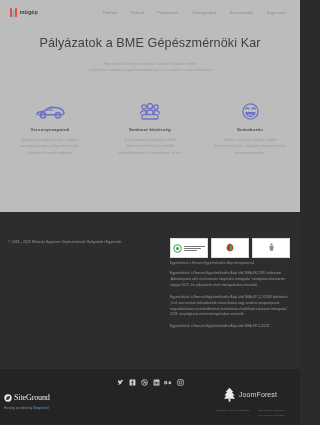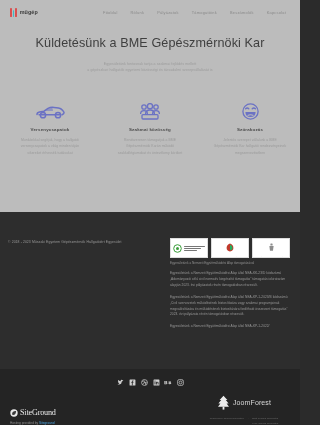--- a/index.html
+++ b/index.html
@@ -109,21 +109,21 @@
     width: 8px; height: 8px; display: flex; align-items: center;
     justify-content: center; color: #cfcfcf;
   }
   .social-icon svg { display: block; }
 
   
   .bottom-bar {
     position: absolute; left: 0; top: 369px; width: 300px; height: 56px;
     background: #242424;
   }
-  .bottom-inner { display: flex; align-items: flex-end; height: 100%; padding: 9px 10px 0; }
+  .bottom-inner { display: flex; align-items: center; height: 100%; padding: 9px 4px 0; }
   .sg-block { width: 78px; }
   .sg-logo { display: flex; align-items: center; gap: 2px; }
   .sg-leaf { width: 8px; height: 8px; }
   .sg-name { font-size: 8.2px; color: #e8e8e8; font-family: "Liberation Serif", serif; letter-spacing: -0.2px; }
   .sg-host { margin-top: 4px; font-size: 3.2px; color: #8e8e8e; }
   .sg-host b { color: #4aa3df; font-weight: 400; }
   .spacer { flex: 1; }
   .jf-block { width: 92px; text-align: right; }
   .jf-logo { display: flex; align-items: center; justify-content: center; gap: 3px; }
   .jf-name { font-size: 7px; color: #d8d8d8; letter-spacing: 0.1px; }
@@ -156,21 +156,21 @@
         <a href="#">Rólunk</a>
         <a href="#">Pályázatok</a>
         <a href="#">Támogatóink</a>
         <a href="#">Beszámolók</a>
         <a href="#">Kapcsolat</a>
       </nav>
     </div>
 
     <div class="hero-body">
       <h1 class="hero-title">
-        <span>Küldetésünk a BME Gépészmérnöki Kar</span><br>
+        <span>Pályázatok a BME Gépészmérnöki Kar</span><br>
       </h1>
       <p class="hero-sub">
         <span>Egyesületünk fontosnak tartja a szakmai fejlődés mellett</span><br>
         <span>a gépészkari hallgatók egyetemi közösségi és társadalmi szerepvállalását is</span>
       </p>
     </div>
 
     <div class="features">
 
       <div class="card">

